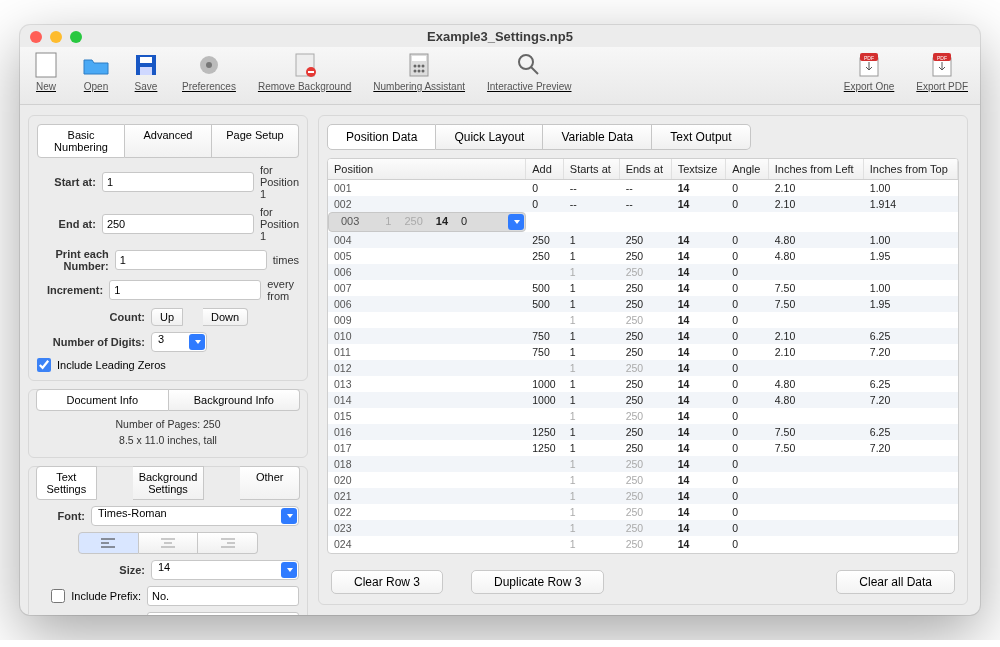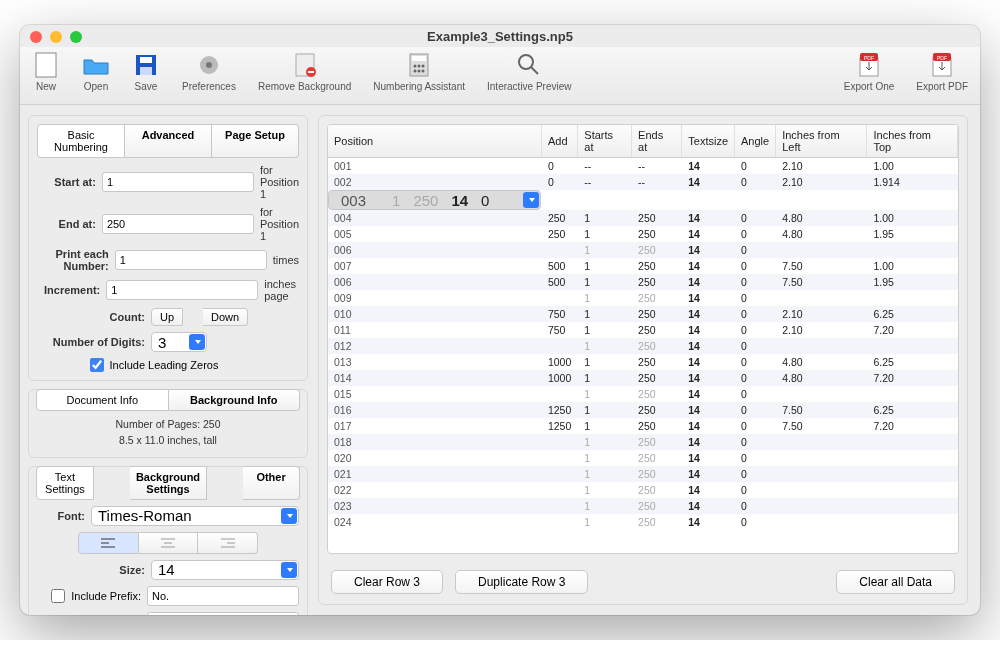--- a/index.html
+++ b/index.html
@@ -15,42 +15,42 @@
 }
 .titlebar {
   height: 22px; position: relative;
   display: flex; align-items: center; justify-content: center;
   font-size: 13px; font-weight: 600; color: #3b3b3b;
 }
 .traffic { position: absolute; left: 10px; top: 6px; display: flex; gap: 8px; }
 .tl { width: 12px; height: 12px; border-radius: 50%; }
 .tl.red { background: #ff5f57; } .tl.yel { background: #febc2e; } .tl.grn { background: #28c840; }
 
-.toolbar { height: 58px; display: flex; align-items: flex-start; padding: 4px 12px 0; gap: 22px; border-bottom: 1px solid #d0d0d0; background: linear-gradient(#f7f7f7,#e9e9e9); }
+.toolbar { height: 58px; display: flex; align-items: flex-start; padding: 4px 12px 0; gap: 22px; border-bottom: 1px solid #d0d0d0; background: linear-gradient(#f7f7f7,#e9e9e9); text-decoration: underline; }
 .tbtn { display: flex; flex-direction: column; align-items: center; gap: 2px; font-size: 10px; color: #555; cursor: pointer; }
 .tbtn .ic { width: 28px; height: 28px; display: flex; align-items: center; justify-content: center; }
 .flex { flex: 1; }
 
 .body { flex: 1; display: flex; gap: 10px; padding: 10px 12px 10px 8px; overflow: hidden; }
 
 .left { width: 280px; display: flex; flex-direction: column; gap: 8px; }
 .panel { background: #ececec; border: 1px solid #d8d8d8; border-radius: 6px; padding: 8px; }
 .tabsrow { display: flex; }
-.seg { flex: 1; font-size: 11px; padding: 4px 6px; background: linear-gradient(#fff,#f1f1f1); border: 1px solid #c7c7c7; text-align: center; cursor: pointer; font-weight: bold; }
+.seg { flex: 1; font-size: 11px; padding: 4px 6px; background: linear-gradient(#fff,#f1f1f1); border: 1px solid #c7c7c7; text-align: center; cursor: pointer; }
 .seg:first-child { border-radius: 4px 0 0 4px; }
 .seg:last-child { border-radius: 0 4px 4px 0; border-left: none; }
 .seg:not(:first-child):not(:last-child){ border-left:none; }
 .seg.active { background: linear-gradient(#fff,#fff); font-weight: 500; }
 
 .frow { display: flex; align-items: center; gap: 6px; margin-top: 6px; font-size: 11px; }
 .frow .lbl { width: 108px; text-align: right; color: #333; font-weight: bold; }
 .frow .suf { color: #333; }
 .inp { flex: 0 0 56px; height: 20px; border: 1px solid #c7c7c7; border-radius: 3px; background: #fff; padding: 0 4px; font-size: 11px; }
 .inpw { flex: 1; }
-.sel { height: 20px; border: 1px solid #c7c7c7; border-radius: 4px; background: #fff; font-size: 15px; padding: 0 18px 0 6px; position: relative; display: flex; align-items: center; }
+.sel { height: 20px; border: 1px solid #c7c7c7; border-radius: 4px; background: #fff; font-size: 11px; padding: 0 18px 0 6px; position: relative; display: flex; }
 .sel::after { content:""; position:absolute; right:1px; top:1px; bottom:1px; width:16px; background:#2f7bff; border-radius:3px; }
 .sel::before { content:""; position:absolute; right:5px; top:50%; width:0;height:0;border-left:3px solid transparent;border-right:3px solid transparent;border-top:4px solid #fff; transform:translateY(-50%); z-index:1; }
 .btnpair { display:flex; }
 .mini { font-size:11px; padding: 2px 8px; background: linear-gradient(#fff,#f0f0f0); border:1px solid #c7c7c7; cursor:pointer; }
 .mini:first-child{border-radius:4px 0 0 4px;} .mini:last-child{border-radius:0 4px 4px 0; border-left:none;margin-left:20px;}
 .chk { display:flex; align-items:center; gap:6px; font-size:11px; }
 .chk input { width:14px; height:14px; accent-color:#3b82f6; }
 
 .docinfo { font-size: 10.5px; text-align: center; color: #333; margin-top: 6px; line-height: 1.5; }
 
@@ -70,21 +70,21 @@
 .tablewrap { flex:1; margin:8px; background:#fff; border:1px solid #cfcfcf; border-radius:4px; overflow:hidden; display:flex; }
 .tablescroll { flex:1; overflow-y:auto; }
 table { width:100%; border-collapse:collapse; font-size:10.5px; color:#222; }
 thead th { position:sticky; top:0; background:linear-gradient(#fcfcfc,#efefef); border-bottom:1px solid #cfcfcf; border-right:1px solid #e0e0e0; text-align:left; padding:4px 6px; font-weight:500; font-size:11px; }
 tbody td { padding:2px 6px; border-right:1px solid transparent; }
 tbody tr:nth-child(even){ background:#f2f5f9; }
 tbody tr.sel { background:#dcdcdc !important; }
 tbody td:first-child { color:#555; }
 tbody td.gray { color:#aaa; }
 tbody td.bold { font-weight:600; }
-.footerbtns { display:flex; gap:12px; padding:8px 12px 10px; }
+.footerbtns { display:flex; gap:28px; padding:8px 12px 10px; }
 .footerbtns .spacer{flex:1;}
 .pill { font-size:12px; padding:4px 22px; background:linear-gradient(#fff,#f3f3f3); border:1px solid #c9c9c9; border-radius:5px; cursor:pointer; }
 
 
 svg { display:block; }
 </style>
 </head>
 <body>
 
 <div class="window">
@@ -211,34 +211,34 @@
             <span class="suf">for Position 1</span>
           </div>
         <div class="frow">
             <span class="lbl">Print each Number:</span>
             <input class="inp" value="1" style="">
             <span class="suf">times</span>
           </div>
         <div class="frow">
             <span class="lbl">Increment:</span>
             <input class="inp" value="1" style="">
-            <span class="suf">inches page</span>
+            <span class="suf">every from</span>
           </div>
         <div class="frow">
             <span class="lbl">Count:</span>
           <div class="btnpair">
               <div class="mini">Up</div>
               <div class="mini">Down</div>
             </div>
         </div>
         <div class="frow">
             <span class="lbl">Number of Digits:</span>
             <div class="sel" style="width:56px">3</div>
           </div>
-        <div class="frow" style="justify-content:center;padding-right:28px;">
+        <div class="frow" style="justify-content:flex-start;padding-right:28px;">
           <label class="chk">
               <input type="checkbox" checked="" style="">
               <span>Include Leading Zeros</span>
             </label>
         </div>
       </div>
 
       <div class="panel" style="padding-top:0;">
         <div class="tabsrow" style="margin:-1px -1px 0;">
           <div class="seg active">Document Info</div>
@@ -292,20 +292,26 @@
             <label class="chk" style="width:108px;justify-content:flex-end">
               <input type="checkbox" style="">
             </label>
             <input class="inp inpw" value="" style="">
           </div>
 
       </div>
     </div>
 
     <div class="right">
+      <div class="rtabs">
+        <div class="rtab active">Position Data</div>
+        <div class="rtab">Quick Layout</div>
+        <div class="rtab">Variable Data</div>
+        <div class="rtab">Text Output</div>
+      </div>
       <div class="tablewrap">
         <div class="tablescroll">
           <table>
             <thead>
                 <tr id="thead-row">
                   <th>Position</th>
                   <th>Add</th>
                   <th>Starts at</th>
                   <th>Ends at</th>
                   <th>Textsize</th>

